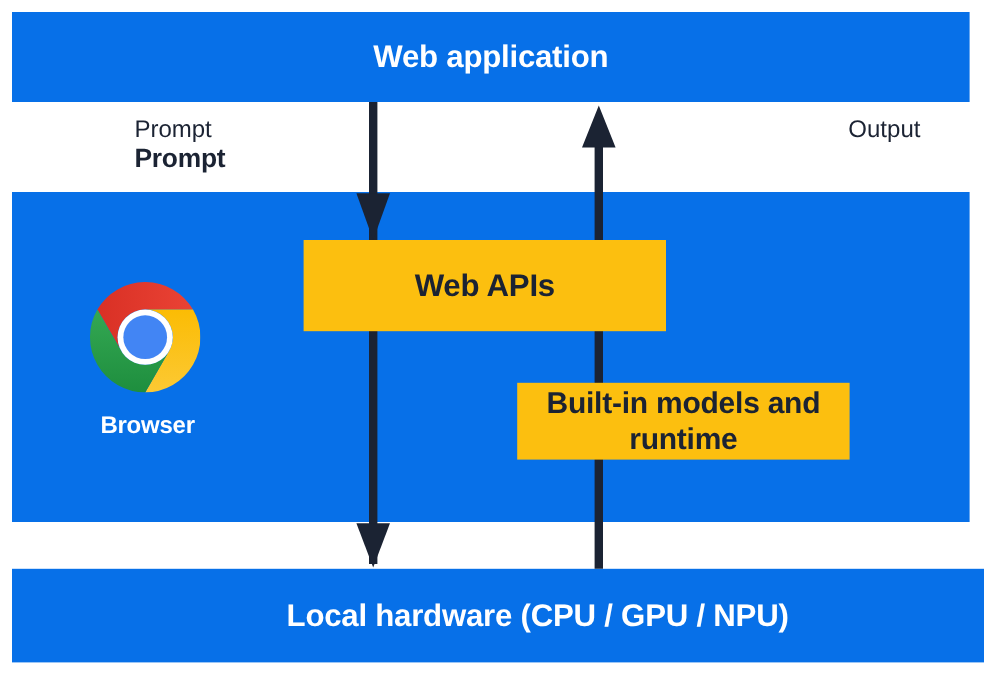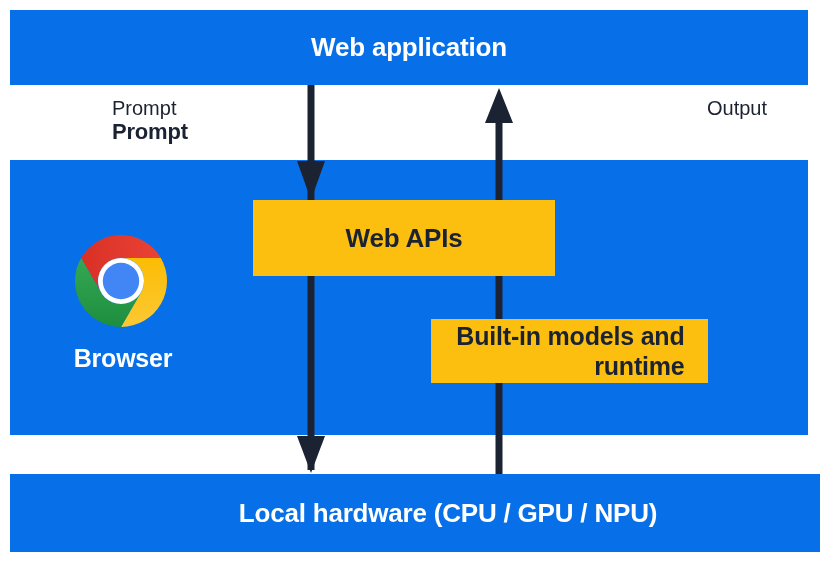--- a/index.html
+++ b/index.html
@@ -32,31 +32,31 @@
 
   .arrows{position:absolute;left:0;top:0;z-index:2;}
   .arrow-stroke{stroke:var(--c-navy);stroke-width:7px;fill:none;}
   .arrow-fill{fill:var(--c-navy);}
 
   .yellow-box{
     position:absolute;background:var(--c-yellow);z-index:3;
     display:flex;align-items:center;justify-content:center;text-align:center;
   }
   .yellow-box-label{
-    color:var(--c-navy);font-weight:bold;letter-spacing:-0.2px;text-align:right;
+    color:var(--c-navy);font-weight:bold;letter-spacing:-0.2px;
   }
   .web-apis-box{left:253px;top:200px;width:302px;height:76px;}
   .web-apis-box .yellow-box-label{font-size:26px;}
   .builtin-box{left:431px;top:319px;width:277px;height:64px;}
   .builtin-box .yellow-box-label{font-size:25px;line-height:30px;width:230px;}
 
   .chrome-logo{position:absolute;left:75px;top:235px;width:92px;height:92px;z-index:3;}
   .browser-label{
     position:absolute;left:23px;top:344px;width:200px;z-index:3;text-align:center;
-    color:var(--c-white);font-size:25px;font-weight:bold;letter-spacing:-0.2px;
+    color:var(--c-white);font-size:20px;font-weight:bold;letter-spacing:-0.2px;
   }
 </style>
 </head>
 <body>
 
 <div class="canvas">
 
   <div class="bar top-bar">
     <span class="bar-label">Web application</span>
   </div>

